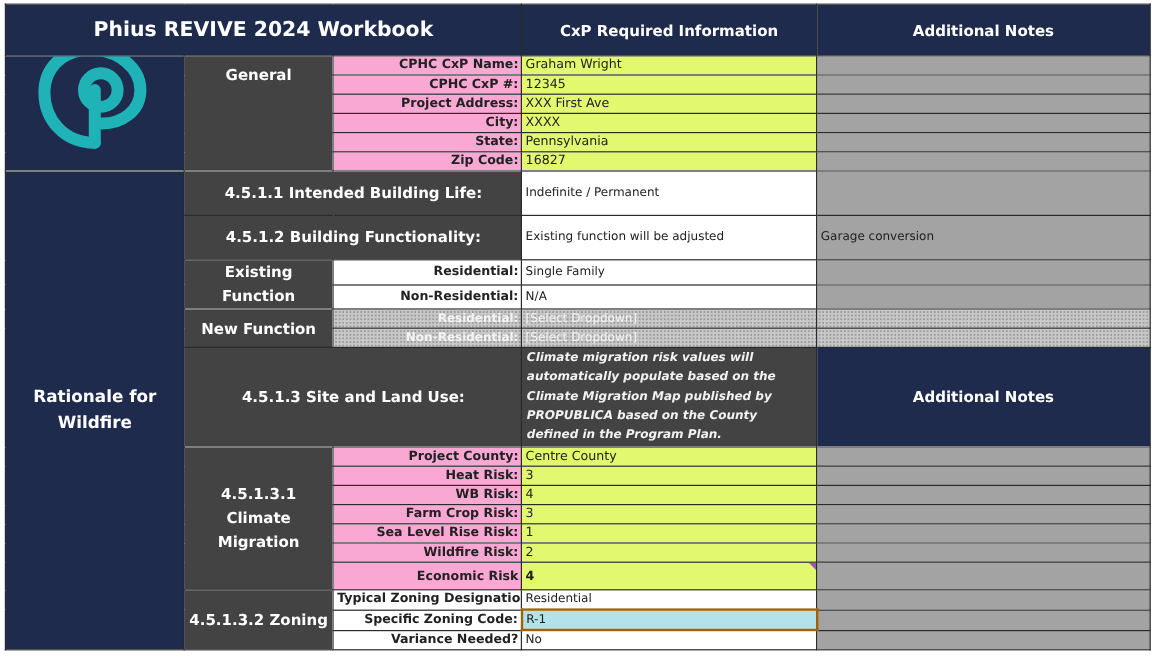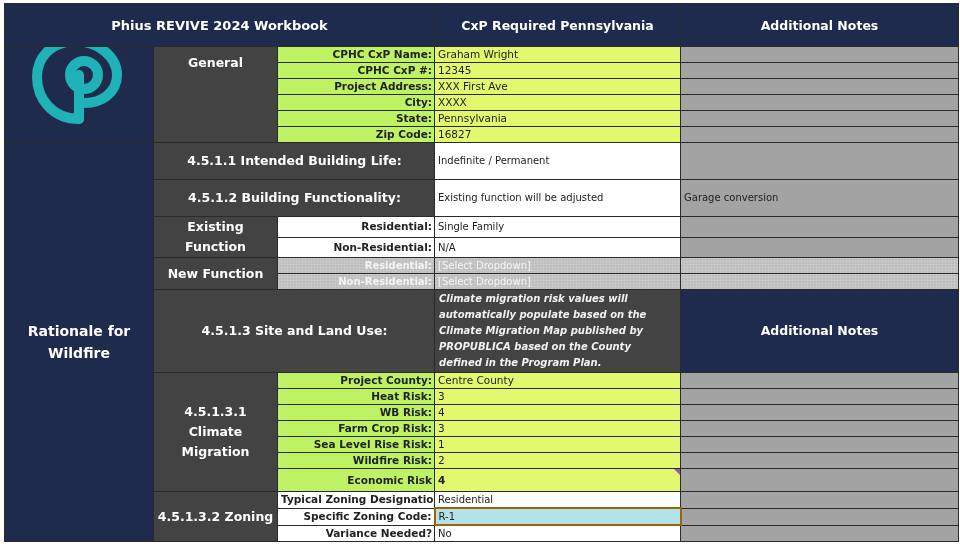--- a/index.html
+++ b/index.html
@@ -1,26 +1,26 @@
 <!DOCTYPE html>
 <html><head>
   <meta charset="utf-8">
   <style>
     html, body { margin: 0; padding: 0; background: #ffffff; }
     body { width: 960px; height: 548px; overflow: hidden; font-family: "DejaVu Sans", sans-serif; position: relative; }
     .sheet { position: absolute; left: 4px; top: 3px; width: 954px; }
     table { border-collapse: collapse; table-layout: fixed; width: 954px; }
     td { border: 1px solid #2a2a2a; padding: 0 3px; overflow: hidden; white-space: nowrap; font-size: 10px; color: #222; height: 15px; line-height: 15px; }
     .hdr { background: #1f2b4c; color: #ffffff; font-weight: bold; text-align: center; height: 42px; }
-    .hdr.big { font-size: 13px; margin-top: 36px; }
+    .hdr.big { font-size: 17px; margin-top: 36px; }
     .hdr.small { font-size: 12.5px; }
     .navy { background: #1f2b4c; color: #fff; font-weight: bold; text-align: center; font-size: 14px; line-height: 22px; white-space: normal; }
     .dark { background: #434343; color: #fff; font-weight: bold; text-align: center; font-size: 12.5px; line-height: 20px; white-space: normal; }
     .dark.right { text-align: center; font-size: 12.5px; padding-right: 2px; }
-    .lbl-y { background: #bef264; text-align: right; font-weight: bold; font-size: 10.5px; padding-right: 2px; }
+    .lbl-y { background: #f9a8d4; text-align: right; font-weight: bold; font-size: 10.5px; padding-right: 2px; }
     .val-y { background: #e2f86f; font-size: 10.5px; margin-left: 15px; }
     .val-y.center { text-align: left; }
     .lbl-w { background: #ffffff; text-align: right; font-weight: bold; font-size: 10.5px; padding-right: 2px; }
     .val-w { background: #ffffff; font-size: 10px; }
     .note { background: #a3a3a3; font-size: 10px; }
     .hatched { background-color: #c8c8c8; background-image: radial-gradient(#9a9a9a 0.6px, transparent 0.7px); background-size: 3px 3px; color: #f4f4f4; font-size: 10px; }
     .hatched.lbl { text-align: right; font-weight: bold; padding-right: 2px; }
     .italic-note { background: #434343; color: #f2f2f2; font-style: italic; font-weight: bold; font-size: 10px; line-height: 16px; white-space: normal; padding: 1px 4px; }
     .teal { background: #b3e3e8; border: 2px solid #a16207; }
     .logo-cell { background: #1f2b4c; position: relative; padding: 0; }
@@ -39,21 +39,21 @@
     <col style="width:149px">
     <col style="width:124px">
     <col style="width:157px">
     <col style="width:246px">
     <col style="width:278px">
   </colgroup>
 
   <tbody>
         <tr>
     <td class="hdr big" colspan="3">Phius REVIVE 2024 Workbook</td>
-    <td class="hdr small">CxP Required Pennsylvania</td>
+    <td class="hdr small">CxP Required Information</td>
     <td class="hdr small">Additional Notes</td>
   </tr>
 
   <tr>
     <td class="logo-cell" rowspan="6">
       <svg class="logo" width="100" height="86" viewBox="0 0 100 86">
         <path d="M50 74 C24 74 8 54 8 32 C8 12 22 -2 44 -4" fill="none" stroke="#1fb3b8" stroke-width="10" stroke-linecap="round"></path>
         <path d="M44 -4 C70 -4 88 12 88 30 C88 48 72 58 56 58" fill="none" stroke="#1fb3b8" stroke-width="10" stroke-linecap="round"></path>
         <path d="M50 74 L50 30" fill="none" stroke="#1fb3b8" stroke-width="10" stroke-linecap="round"></path>
         <circle cx="55" cy="30" r="14" fill="none" stroke="#1fb3b8" stroke-width="10"></circle>

